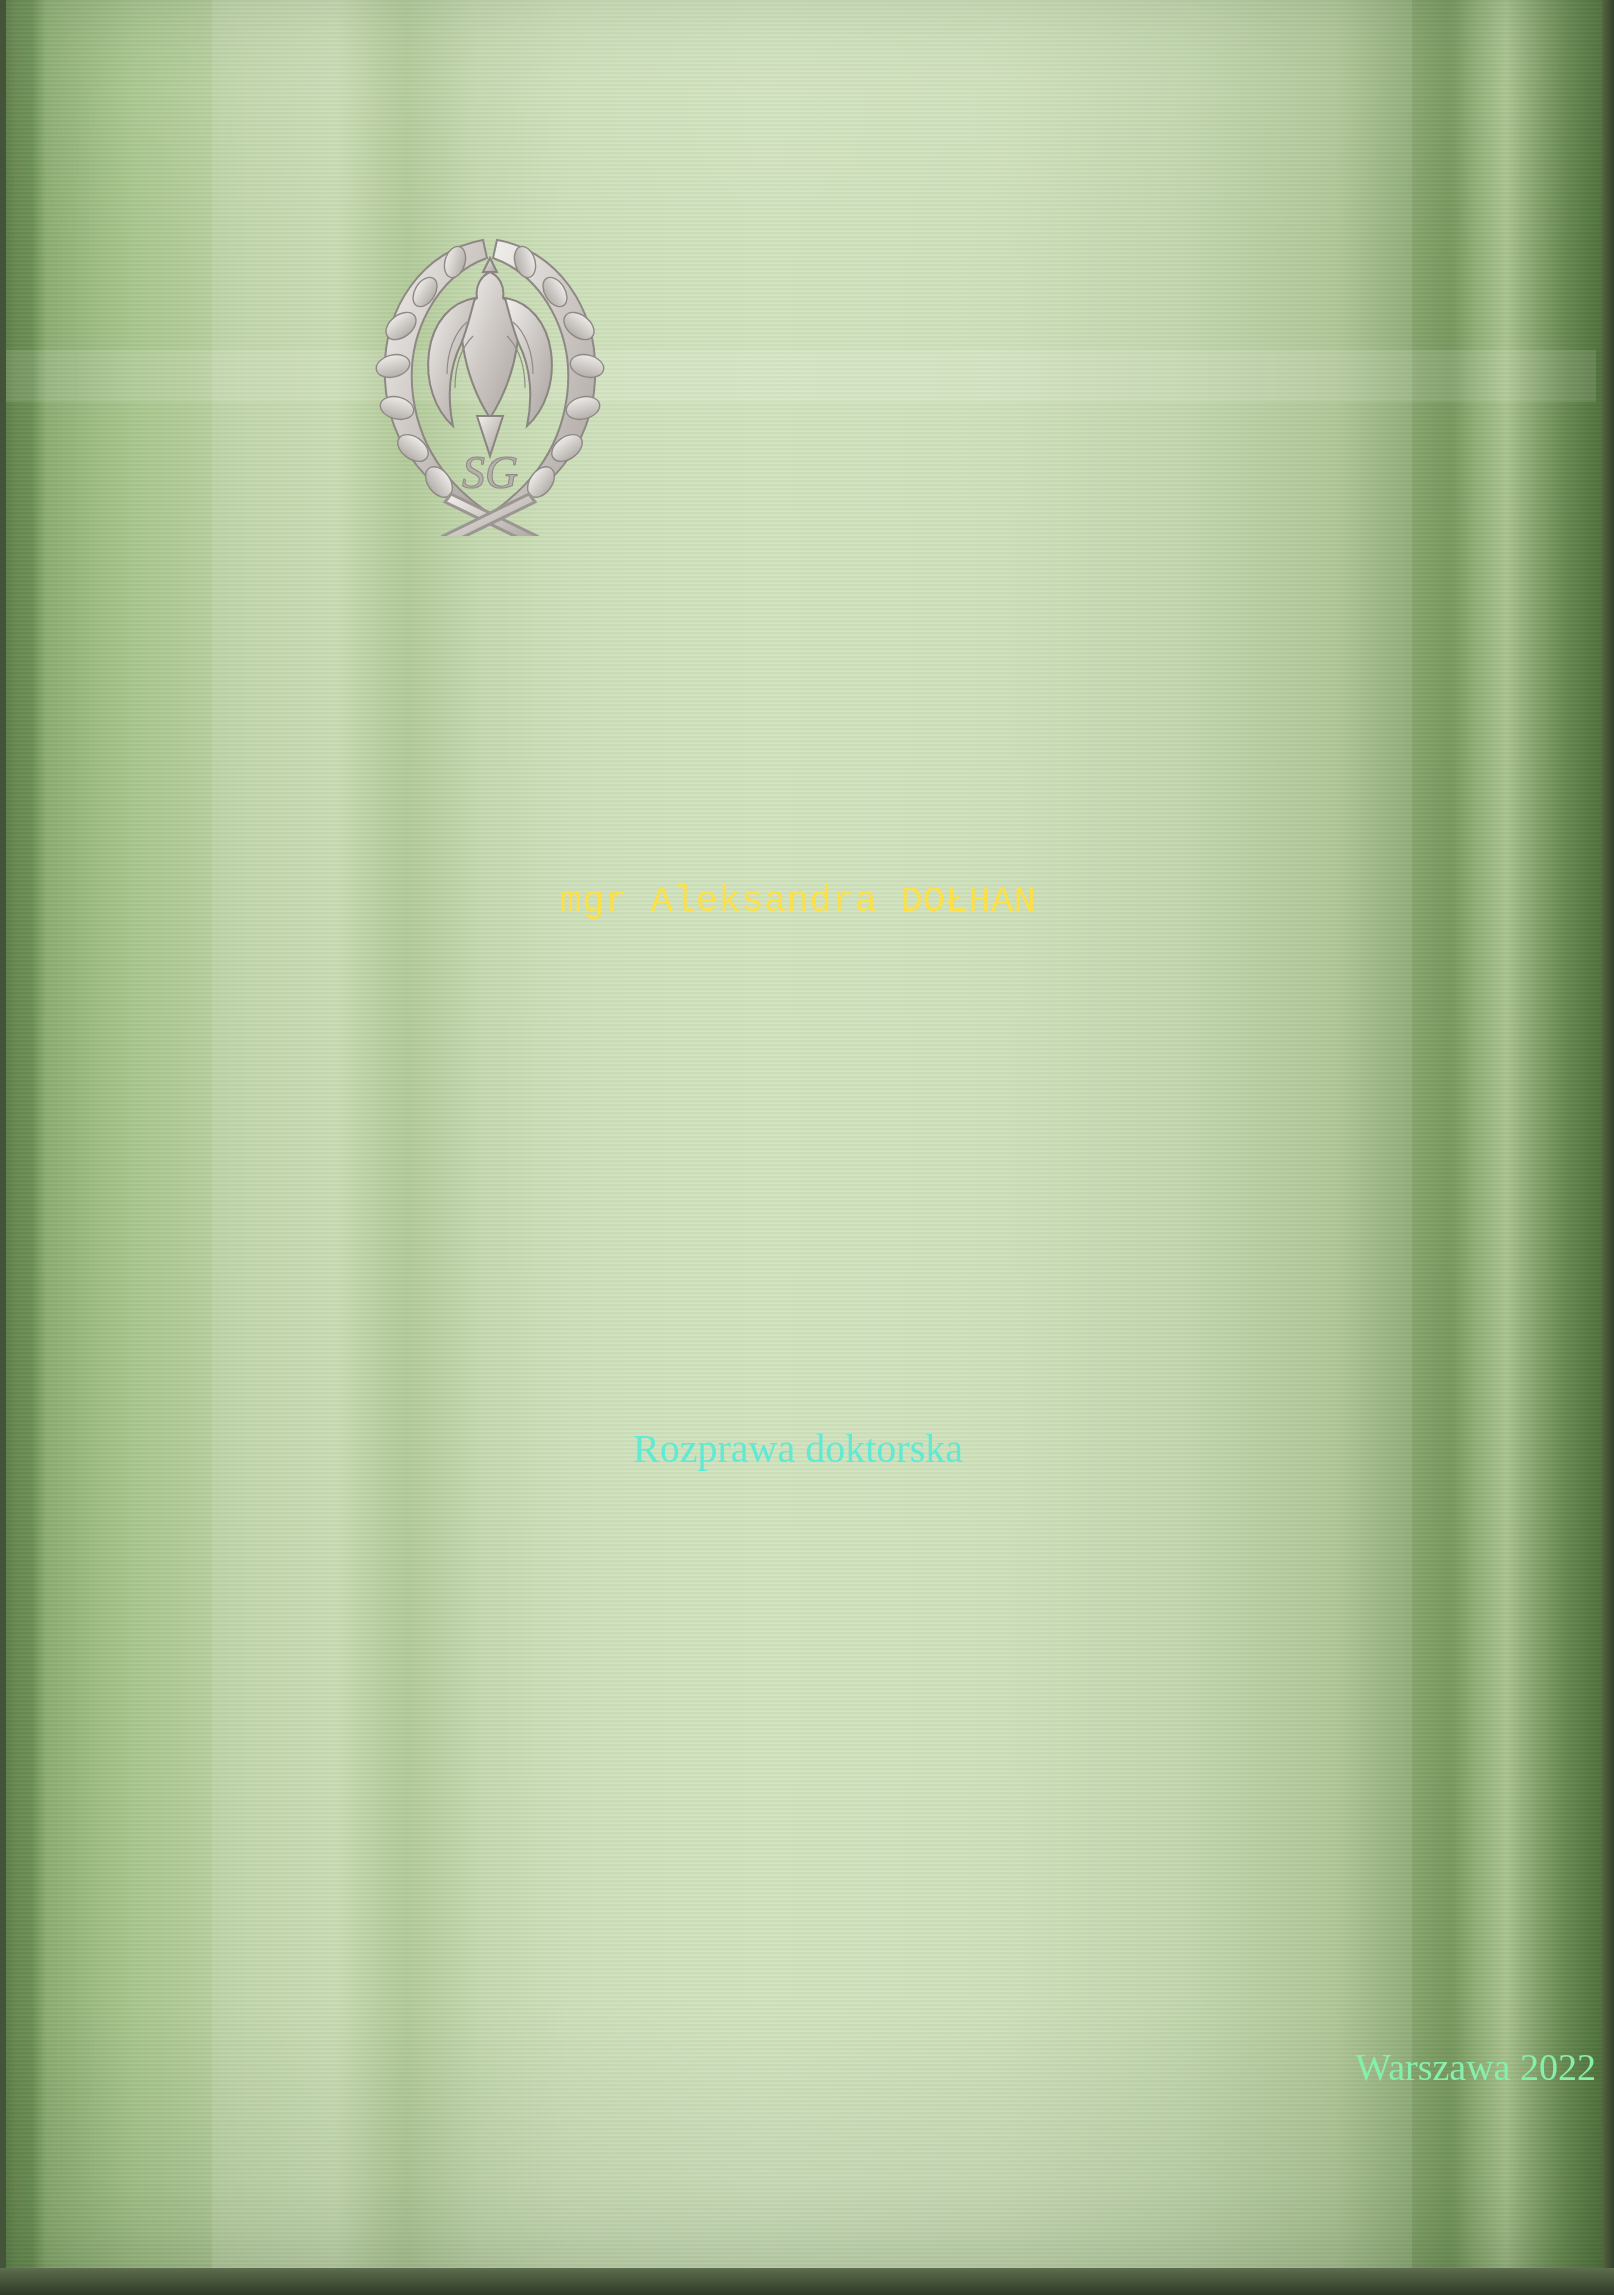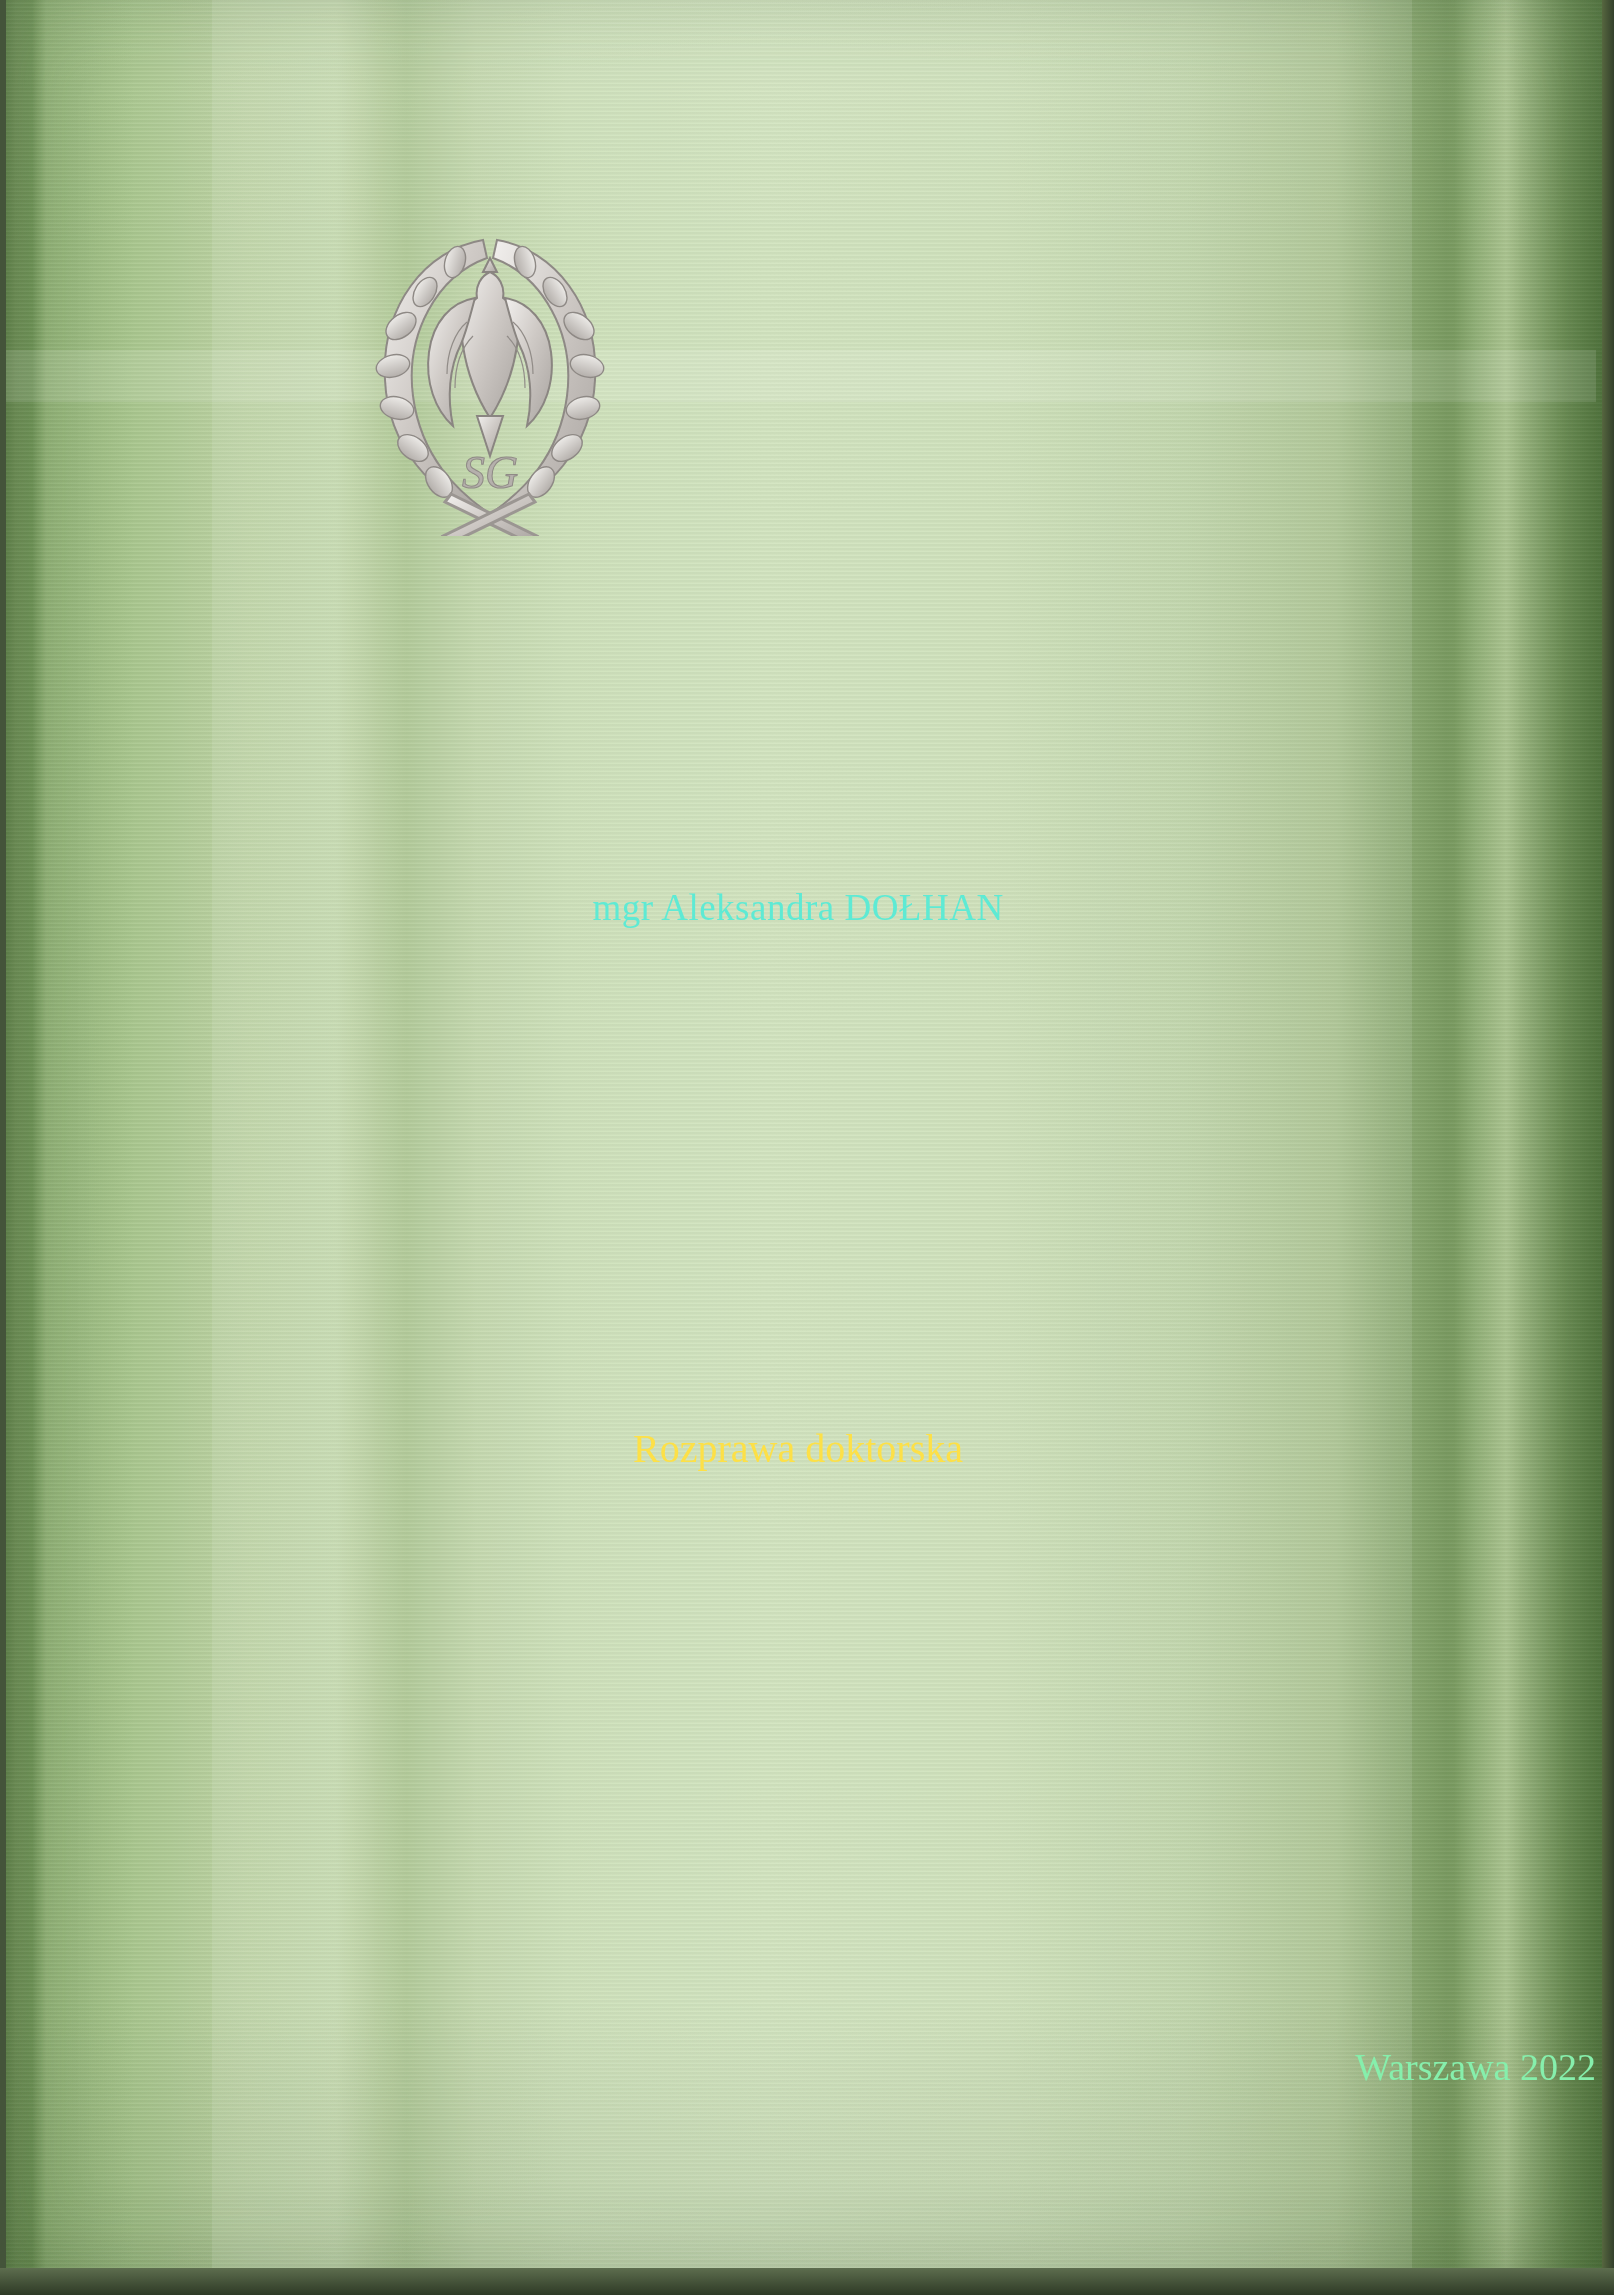--- a/index.html
+++ b/index.html
@@ -140,25 +140,24 @@
   }
   .academy-name div { white-space: nowrap; }
 
   
   .author {
     position: absolute;
     left: 0;
     top: 880px;
     width: 1596px;
     text-align: center;
-    font-family: Liberation Serif, serif;
+    font-family: Liberation Mono, monospace;
     font-size: 37px;
-    color: #5eead4;
+    color: #fde047;
     letter-spacing: 0.5px;
-    margin-top: 6px;
   }
 
   
   .title {
     position: absolute;
     left: 0;
     top: 1080px;
     width: 1596px;
     text-align: center;
     font-family: "Liberation Serif", serif;
@@ -172,21 +171,21 @@
 
   
   .subtitle {
     position: absolute;
     left: 0;
     top: 1425px;
     width: 1596px;
     text-align: center;
     font-family: "Liberation Serif", serif;
     font-size: 40px;
-    color: #fde047;
+    color: #5eead4;
   }
 
   
   .place-year {
     position: absolute;
     left: 0;
     top: 2045px;
     width: 1596px;
     text-align: right;
     font-family: Liberation Serif, serif;

